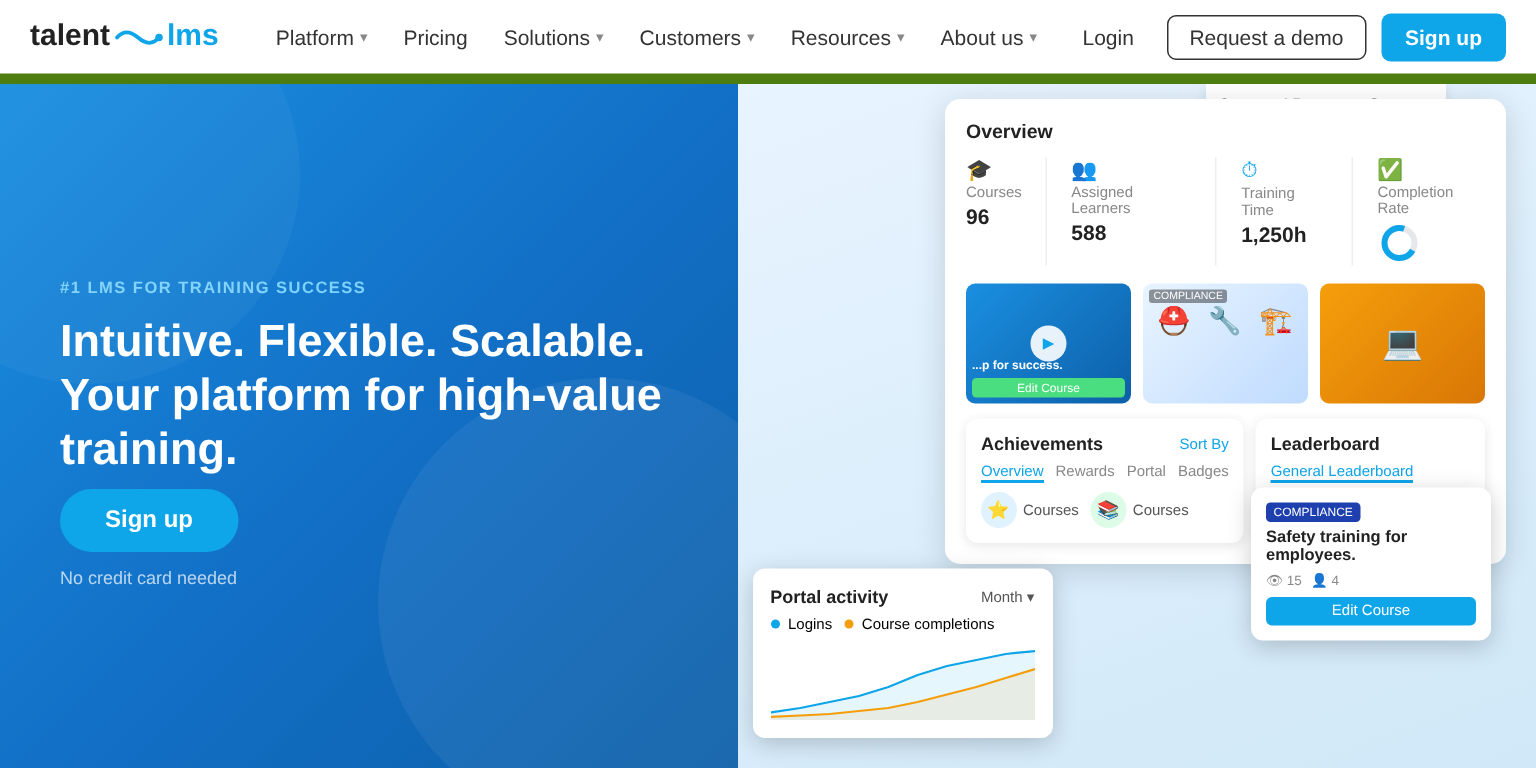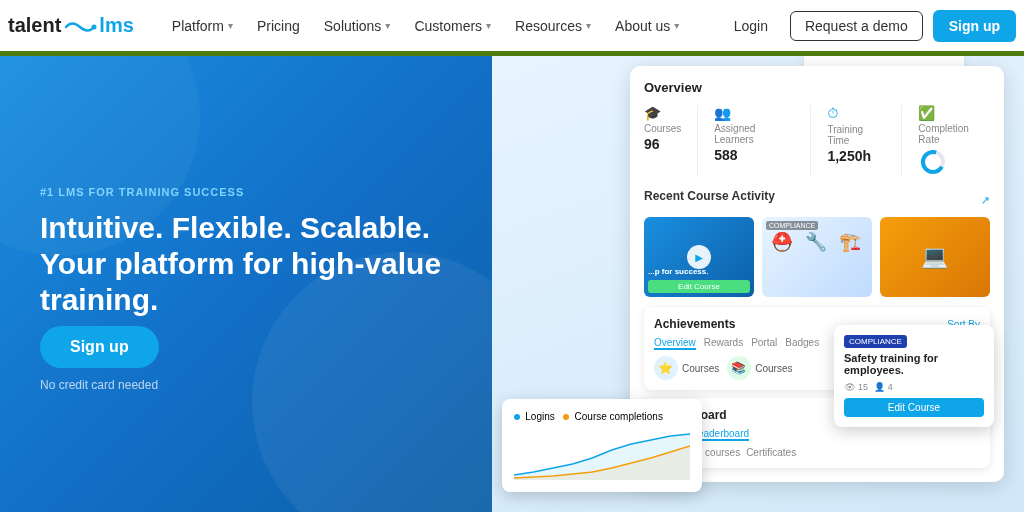--- a/index.html
+++ b/index.html
@@ -1,22 +1,22 @@
 <!DOCTYPE html>
 <html><head>
   <meta charset="utf-8">
   <style>
     * { margin: 0; padding: 0; box-sizing: border-box; }
     body { font-family: -apple-system, BlinkMacSystemFont, 'Segoe UI', sans-serif; width: 1024px; height: 512px; overflow: hidden; background: #fff; }
 
     
     .navbar {
       display: flex; align-items: center; height: 56px;
-      padding: 0 8px; background: #fff;
-      border-bottom: 5px solid #4d7c0f;
+      padding: 0 20px; background: #fff;
+      border-bottom: 7px solid #4d7c0f;
       position: relative; z-index: 10;
     }
     .logo { display: flex; align-items: center; gap: 0; margin-right: 28px; }
     .logo-text { font-size: 20px; font-weight: 700; color: #222; }
     .nav-links { display: flex; align-items: center; gap: 4px; flex: 1; }
     .nav-item {
       display: flex; align-items: center; gap: 3px;
       padding: 6px 10px; font-size: 14px; color: #333;
       cursor: pointer; font-weight: 500; white-space: nowrap;
     }
@@ -266,24 +266,20 @@
           <span class="stat-icon">✅</span>
           <span class="stat-label">Completion Rate</span>
 
           <svg width="30" height="30" viewBox="0 0 30 30">
             <circle cx="15" cy="15" r="10" fill="none" stroke="#e5e7eb" stroke-width="4"></circle>
             <circle cx="15" cy="15" r="10" fill="none" stroke="#0ea5e9" stroke-width="4" stroke-dasharray="45 63" stroke-dashoffset="-5"></circle>
           </svg>
         </div>
       </div>
 
-      <div style="display:flex;justify-content:space-between;align-items:center;margin-bottom:6px;">
-        <span class="section-title">Recent Course Activity</span>
-        <span style="color:#0ea5e9;font-size:11px;cursor:pointer;">↗</span>
-      </div>
       <div class="course-row">
         <div class="course-thumb">
           <div class="play-btn">▶</div>
           <div style="position:absolute;bottom:4px;left:4px;right:4px;">
             <div style="font-size:8px;color:#fff;font-weight:600;margin-bottom:4px;">...p for success.</div>
             <div style="background:#4ade80;color:#fff;font-size:8px;padding:2px 6px;border-radius:3px;text-align:center;cursor:pointer;">Edit Course</div>
           </div>
         </div>
         <div class="course-thumb2">
           <div style="padding:4px;width:100%;height:100%;position:relative;">
@@ -293,21 +289,21 @@
                 <span>🔧</span>
                 <span>🏗️</span>
             </div>
           </div>
         </div>
         <div class="course-thumb3">
           <div style="display:flex;align-items:center;justify-content:center;width:100%;height:100%;font-size:22px;">💻</div>
         </div>
       </div>
 
-      <div style="display:flex;gap:8px;margin-top:10px;flex-direction:column;">
+      <div style="display:flex;gap:8px;margin-top:10px;">
         <div class="achieve-card">
           <div class="achieve-header">
             <span class="achieve-title">Achievements</span>
             <span class="sort-link">Sort By</span>
           </div>
           <div class="achieve-tabs">
             <span class="achieve-tab-active">Overview</span>
             <span>Rewards</span>
             <span>Portal</span>
             <span>Badges</span>
@@ -332,20 +328,24 @@
           </div>
           <div style="display:flex;gap:6px;font-size:10px;color:#888;">
             <span>Completed courses</span>
             <span>Certificates</span>
           </div>
         </div>
       </div>
     </div>
 
     <div class="portal-card">
+      <div class="portal-header">
+        <span class="portal-title">Portal activity</span>
+        <span style="color:#555;font-size:10px;cursor:pointer;">Month ▾</span>
+      </div>
       <div class="portal-legend">
         <span>
           <span class="legend-dot" style="background:#0ea5e9;"></span>
           <span>Logins</span>
         </span>
         <span>
           <span class="legend-dot" style="background:#f59e0b;"></span>
           <span>Course completions</span>
         </span>
       </div>

